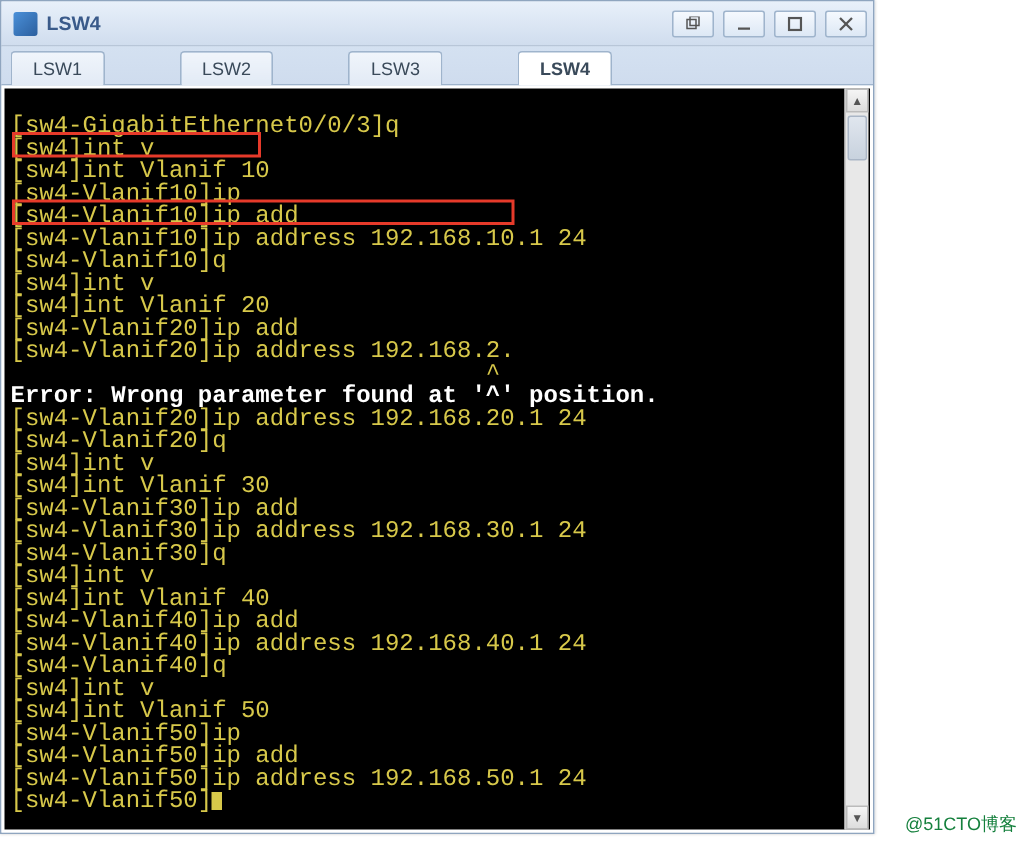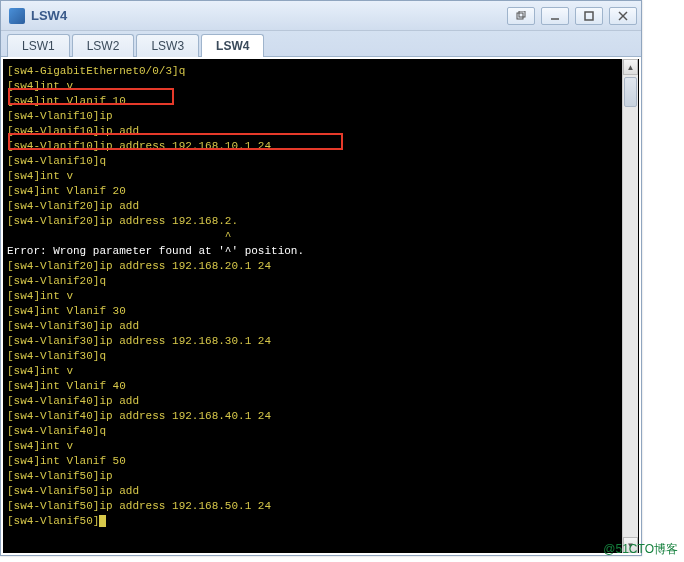--- a/index.html
+++ b/index.html
@@ -5,21 +5,21 @@
     * { margin: 0; padding: 0; box-sizing: border-box; }
     body {
       font-family: Tahoma, Arial, sans-serif;
       background: #fff;
       width: 684px;
       height: 562px;
       overflow: hidden;
       position: relative;
     }
     .window {
-      width: 642px;
+      width: 583px;
       height: 556px;
       border: 1px solid #8fa5bf;
       background: linear-gradient(to bottom, #dce7f5 0%, #d4e1f1 100%);
       box-shadow: 0 0 2px rgba(0,0,0,0.2);
     }
     .titlebar {
       height: 30px;
       display: flex;
       align-items: center;
       justify-content: space-between;
@@ -45,20 +45,21 @@
       cursor: pointer;
     }
     .win-btn svg { width: 10px; height: 10px; }
     .tabbar {
       height: 26px;
       display: flex;
       align-items: flex-end;
       padding-left: 6px;
       background: linear-gradient(to bottom, #d4e1f1, #cfdcee);
       border-bottom: 1px solid #9fb4cc;
+      gap: 48px;
     }
     .tab {
       padding: 4px 14px;
       font-size: 12px;
       background: linear-gradient(to bottom, #f0f5fb, #e2eaf5);
       border: 1px solid #9fb4cc;
       border-bottom: none;
       border-radius: 3px 3px 0 0;
       margin-right: 2px;
       color: #3a4a5a;
@@ -74,28 +75,28 @@
     .terminal-wrap {
       position: relative;
       background: #fff;
       padding: 2px;
       height: calc(100% - 56px);
     }
     .terminal {
       background: #000;
       color: #d7c84a;
       font-family: "Courier New", monospace;
-      font-size: 11px;
+      font-size: 16px;
       line-height: 15px;
-      padding: 5px 4px;
+      padding: 18px 4px;
       height: 100%;
       overflow: hidden;
       white-space: pre;
     }
-    .terminal .err { color: #fff; }
+    .terminal .err { color: #fff; font-weight: bold; }
     .terminal .cursor {
       display: inline-block;
       width: 7px; height: 12px;
       background: #d7c84a;
       vertical-align: middle;
     }
     .hl-box {
       position: absolute;
       border: 2px solid #e63a2a;
       pointer-events: none;

